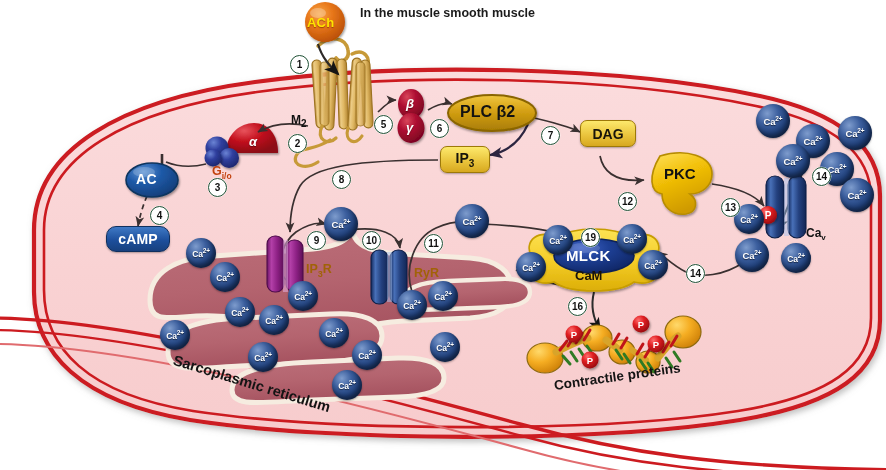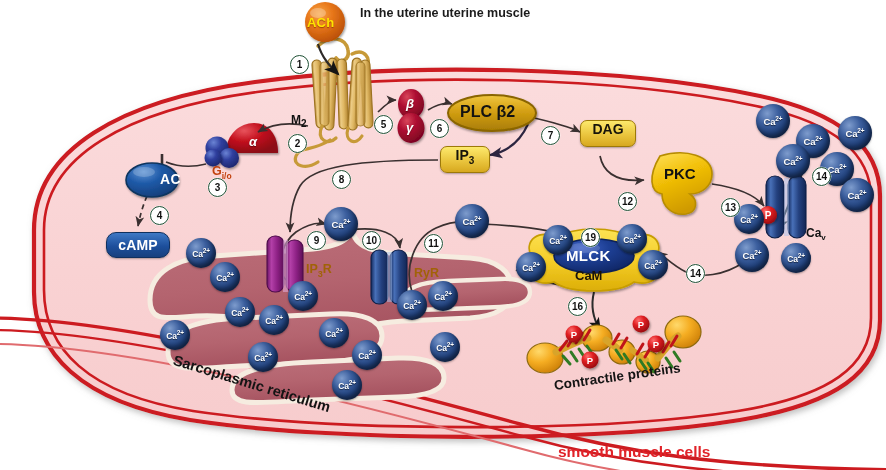--- a/index.html
+++ b/index.html
@@ -9,21 +9,21 @@
   #stage{position:relative;width:886px;height:470px;background:#ffffff;}
   #stage svg{position:absolute;left:0;top:0;}
   .lbl{position:absolute;white-space:nowrap;}
 
   
   .t-caption{font-size:12.5px;font-weight:700;color:#1b1b1b;line-height:1.2;}
   .t-recept{font-size:12px;font-weight:700;color:#111;}
   .t-gio{font-size:12.5px;font-weight:700;color:#c2410c;}
   .t-ach{font-size:13px;font-weight:700;color:#ffe400;letter-spacing:.2px;
          text-shadow:0 1px 1px rgba(120,40,0,.65);}
-  .t-ac{font-size:14px;font-weight:700;color:#ffffff;letter-spacing:.3px;margin-left:24px;}
+  .t-ac{font-size:14px;font-weight:700;color:#ffffff;letter-spacing:.3px;}
   .t-camp{font-size:14px;font-weight:700;color:#ffffff;letter-spacing:.2px;}
   .t-plc{font-size:16px;font-weight:700;color:#121212;}
   .t-box{font-size:14px;font-weight:700;color:#17140a;}
   .t-pkc{font-size:15px;font-weight:700;color:#121212;}
   .t-mlck{font-size:15px;font-weight:700;color:#ffffff;letter-spacing:.3px;}
   .t-cam{font-size:13px;font-weight:700;color:#1a1408;}
   .t-chan{font-size:12.5px;font-weight:700;color:#a16207;}
   .t-cav{font-size:12px;font-weight:700;color:#111;}
   .t-greek{font-size:13px;font-weight:700;font-style:italic;color:#ffffff;
            text-shadow:0 1px 1px rgba(90,0,10,.8);}
@@ -48,21 +48,21 @@
       display:flex;align-items:center;justify-content:center;}
   .ca span{font-size:9.5px;font-weight:700;color:#ffffff;letter-spacing:-.2px;
            text-shadow:0 1px 1px rgba(0,0,0,.55);}
   .ca span sup{font-size:6.5px;}
   .ca.sm{width:30px;height:30px;}
   .ca.sm span{font-size:8.5px;}
 
   
   .ybox{position:absolute;background:linear-gradient(#fde96c,#e8c23a 60%,#d7a81f);
         border:1.6px solid #9d7908;border-radius:7px;
-        display:flex;justify-content:center;
+        display:flex;align-items:center;justify-content:center;
         box-shadow:0 1px 2px rgba(0,0,0,.3);}
   .bbox{position:absolute;background:linear-gradient(#3f79c5,#1d4f9c 55%,#17407e);
         border:1.4px solid #10305e;border-radius:10px;
         display:flex;align-items:center;justify-content:center;
         box-shadow:0 1px 2px rgba(0,0,0,.3);}
   .contraction-box{position:absolute;background:#ffffff;border:2.2px solid #c2181b;
         border-radius:3px;display:flex;align-items:center;justify-content:center;
         box-shadow:0 1px 3px rgba(0,0,0,.3);}
 </style>
 </head>
@@ -393,34 +393,34 @@
       <circle cx="590" cy="360" r="8.5" fill="url(#pG)" filter="url(#tinysh)"></circle>
       <text x="590" y="364" font-size="9.5" font-weight="700" fill="#fff" font-family="Liberation Sans, sans-serif" text-anchor="middle">P</text>
       <circle cx="641" cy="324" r="8.5" fill="url(#pG)" filter="url(#tinysh)"></circle>
       <text x="641" y="328" font-size="9.5" font-weight="700" fill="#fff" font-family="Liberation Sans, sans-serif" text-anchor="middle">P</text>
       <circle cx="656" cy="344" r="8.5" fill="url(#pG)" filter="url(#tinysh)"></circle>
       <text x="656" y="348" font-size="9.5" font-weight="700" fill="#fff" font-family="Liberation Sans, sans-serif" text-anchor="middle">P</text>
     </g>
   </g>
 </svg>
 
-<div class="lbl t-caption" style="left:360px;top:6px;">In the uterine uterine muscle</div>
+<div class="lbl t-caption" style="left:360px;top:6px;">In the muscle smooth muscle</div>
 
 <div class="lbl t-ach" style="left:307px;top:15px;">ACh</div>
 
 <div class="lbl t-recept" style="left:291px;top:113px;">M<sub>2</sub></div>
 
 <div class="lbl t-gio" style="left:212px;top:164px;">G<sub style="font-size:8.5px;">i/o</sub></div>
 <div class="lbl t-alpha" style="left:249px;top:134px;">α</div>
 <div class="lbl t-greek" style="left:406px;top:96px;">β</div>
 <div class="lbl t-greek" style="left:406px;top:120px;">γ</div>
 
 <div class="lbl t-ac" style="left:136px;top:171px;">AC</div>
 
-<div class="bbox" style="left:106px;top:232px;width:62px;height:24px;justify-content:center;">
+<div class="bbox" style="left:106px;top:226px;width:62px;height:24px;justify-content:center;">
   <span class="t-camp">cAMP</span>
 </div>
 
 <div class="lbl t-plc" style="left:460px;top:103px;">PLC β2</div>
 
 <div class="ybox" style="left:440px;top:146px;width:48px;height:25px;">
   <span class="t-box">IP<sub style="font-size:10px;">3</sub></span>
 </div>
 
 <div class="ybox" style="left:580px;top:120px;width:54px;height:25px;">
@@ -434,21 +434,20 @@
 <div class="lbl t-cav" style="left:806px;top:226px;">Ca<sub style="font-size:8px;">v</sub></div>
 
 <div class="lbl t-mlck" style="left:566px;top:247px;">MLCK</div>
 <div class="lbl t-cam" style="left:575px;top:268px;">CaM</div>
 
 
 <div class="lbl t-sr" style="left:176px;top:352px;transform:rotate(17deg);transform-origin:left top;">Sarcoplasmic reticulum</div>
 
 <div class="lbl t-cp" style="left:553px;top:378px;transform:rotate(-8deg);transform-origin:left top;">Contractile proteins</div>
 
-<div class="lbl t-smc" style="left:558px;top:443px;">smooth muscle cells</div>
 
 <div class="ca" style="left:756px;top:104px;">
   <span>Ca<sup>2+</sup></span>
     </div>
 <div class="ca" style="left:796px;top:124px;">
   <span>Ca<sup>2+</sup></span>
     </div>
 <div class="ca" style="left:838px;top:116px;">
   <span>Ca<sup>2+</sup></span>
     </div>

